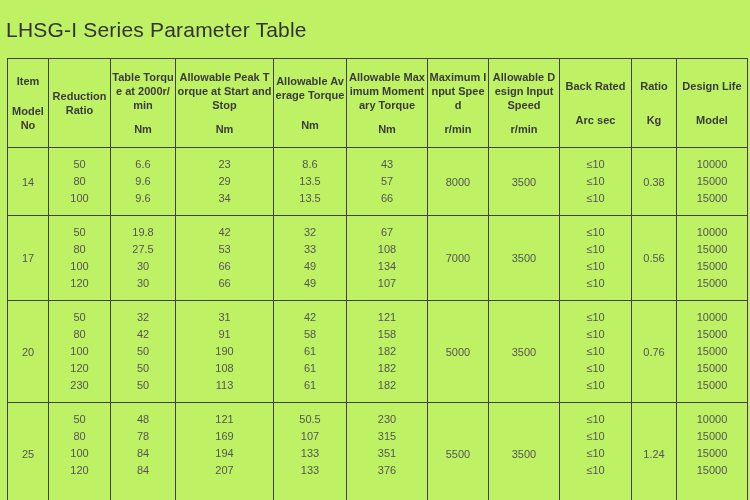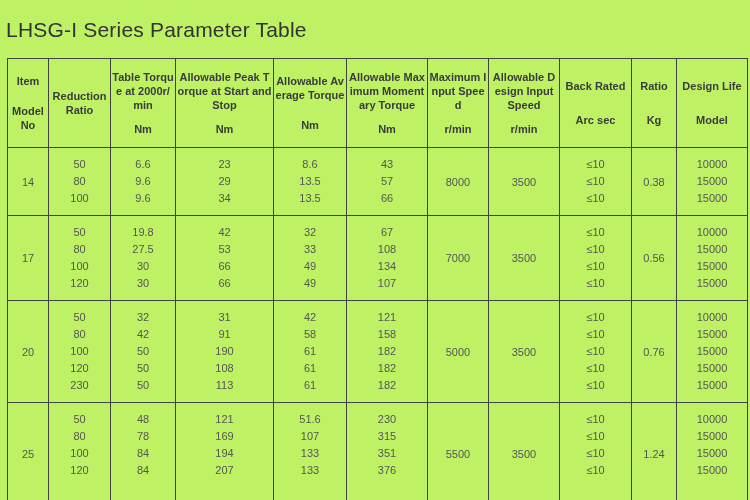--- a/index.html
+++ b/index.html
@@ -371,21 +371,21 @@
           <td class="lines">
             <div class="cell-lines">
               <div class="line">121</div>
               <div class="line">169</div>
               <div class="line">194</div>
               <div class="line">207</div>
             </div>
           </td>
           <td class="lines">
             <div class="cell-lines">
-              <div class="line">51.6</div>
+              <div class="line">50.5</div>
               <div class="line">107</div>
               <div class="line">133</div>
               <div class="line">133</div>
             </div>
           </td>
           <td class="lines">
             <div class="cell-lines">
               <div class="line">230</div>
               <div class="line">315</div>
               <div class="line">351</div>

